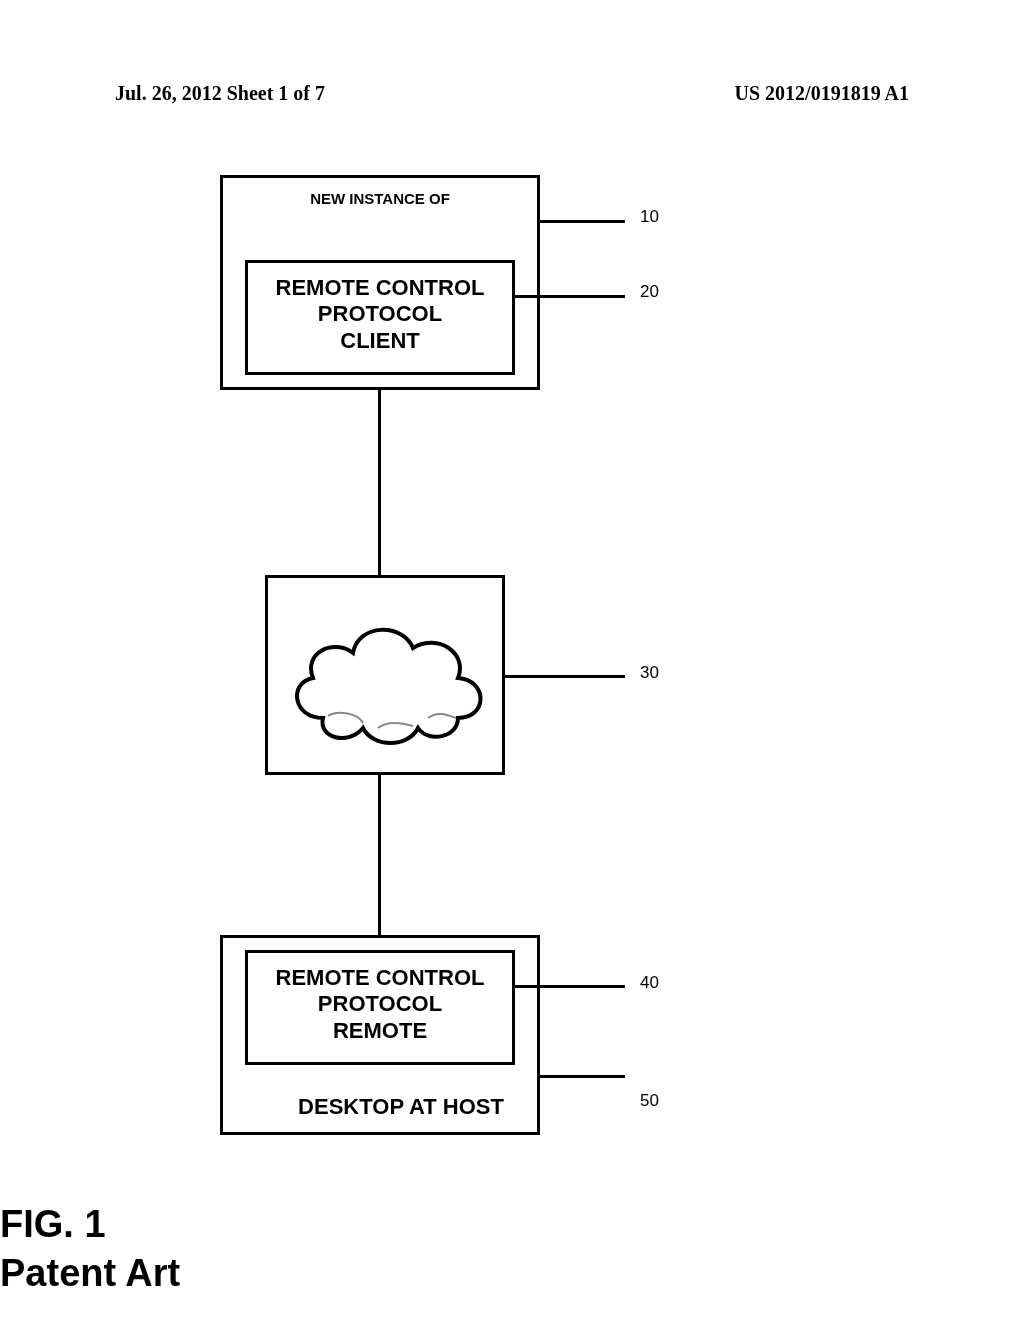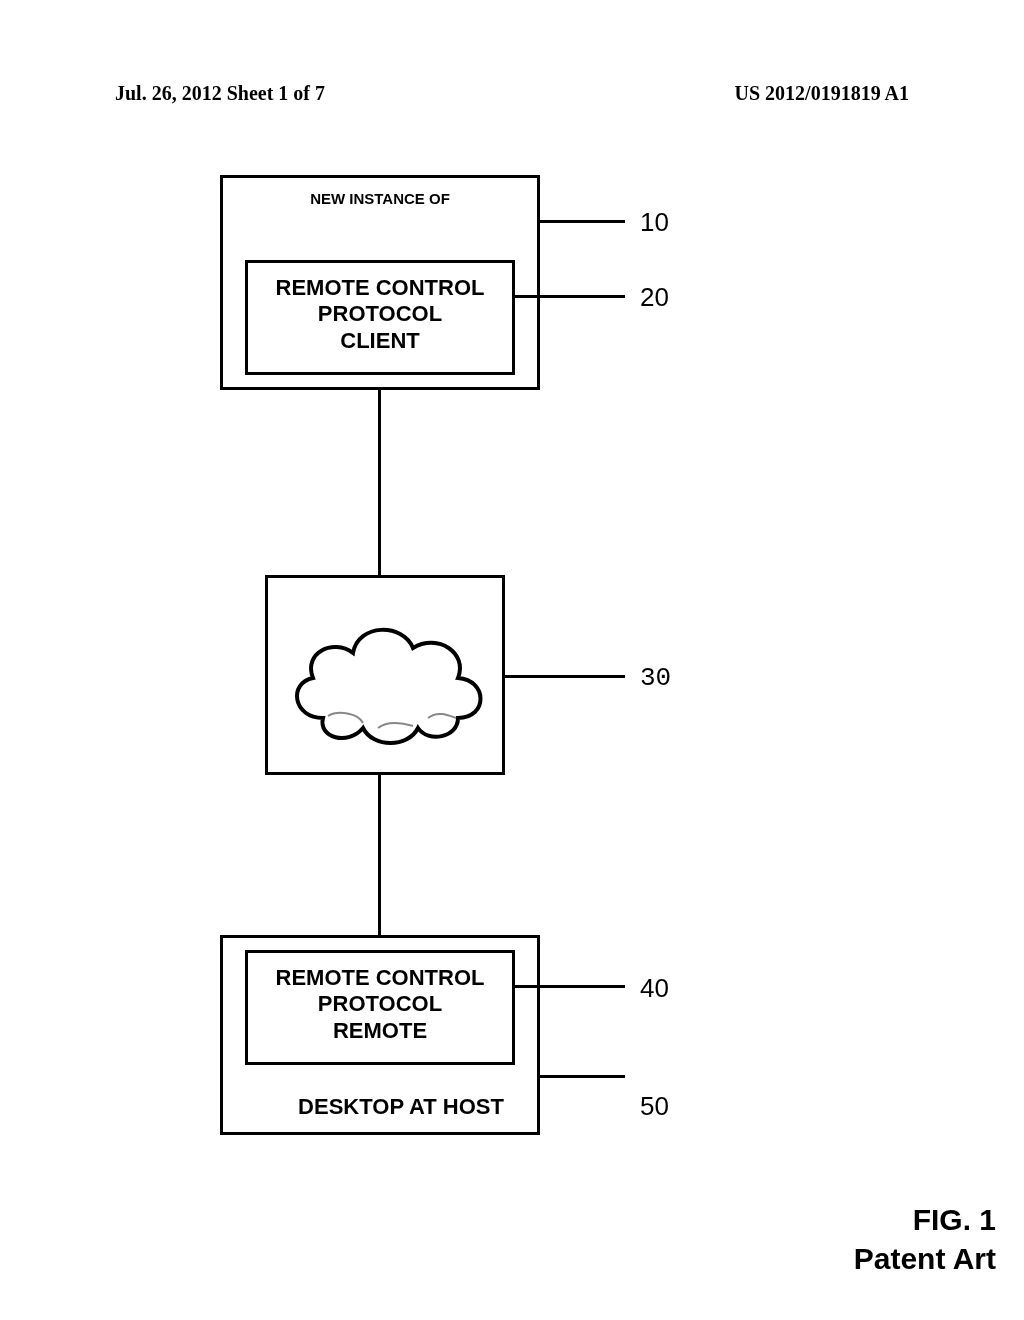--- a/index.html
+++ b/index.html
@@ -115,33 +115,33 @@
   .vline.top { top: 225px; height: 185px; }
   .vline.bottom { top: 610px; height: 160px; }
 
   .leader {
     position: absolute;
     height: 3px;
     background: #000;
   }
   .leader-label {
     position: absolute;
-    font-size: 26px;
+    font-size: 17px;
     font-family: Arial, Helvetica, sans-serif;
     font-weight: 500;
   }
 
   .caption {
     position: absolute;
     top: 1200px;
     left: 0;
     width: 996px;
-    text-align: right;
-    font-family: Arial, Helvetica, sans-serif;
-    font-size: 30px;
+    text-align: left;
+    font-family: Arial, Helvetica, sans-serif;
+    font-size: 38px;
     font-weight: bold;
     line-height: 1.3;
   }
   .cloud-svg {
     position: absolute;
     left: 10px;
     top: 20px;
     width: 220px;
     height: 160px;
   }
@@ -201,21 +201,21 @@
     </div>
   </div>
 
   <div class="leader" style="left:540px; top:55px; width:85px;"></div>
   <div class="leader-label" style="left:640px; top:42px;">10</div>
 
   <div class="leader" style="left:515px; top:130px; width:110px;"></div>
   <div class="leader-label" style="left:640px; top:117px;">20</div>
 
   <div class="leader" style="left:505px; top:510px; width:120px;"></div>
-  <div class="leader-label" style="left:640px; top:498px;font-family:Liberation Mono, monospace;">30</div>
+  <div class="leader-label" style="left:640px; top:498px;">30</div>
 
   <div class="leader" style="left:515px; top:820px; width:110px;"></div>
   <div class="leader-label" style="left:640px; top:808px;">40</div>
 
   <div class="leader" style="left:540px; top:910px; width:85px;"></div>
   <div class="leader-label" style="left:640px; top:898px;margin-top:28px;">50</div>
 
 </div>
 
 <div class="caption">

